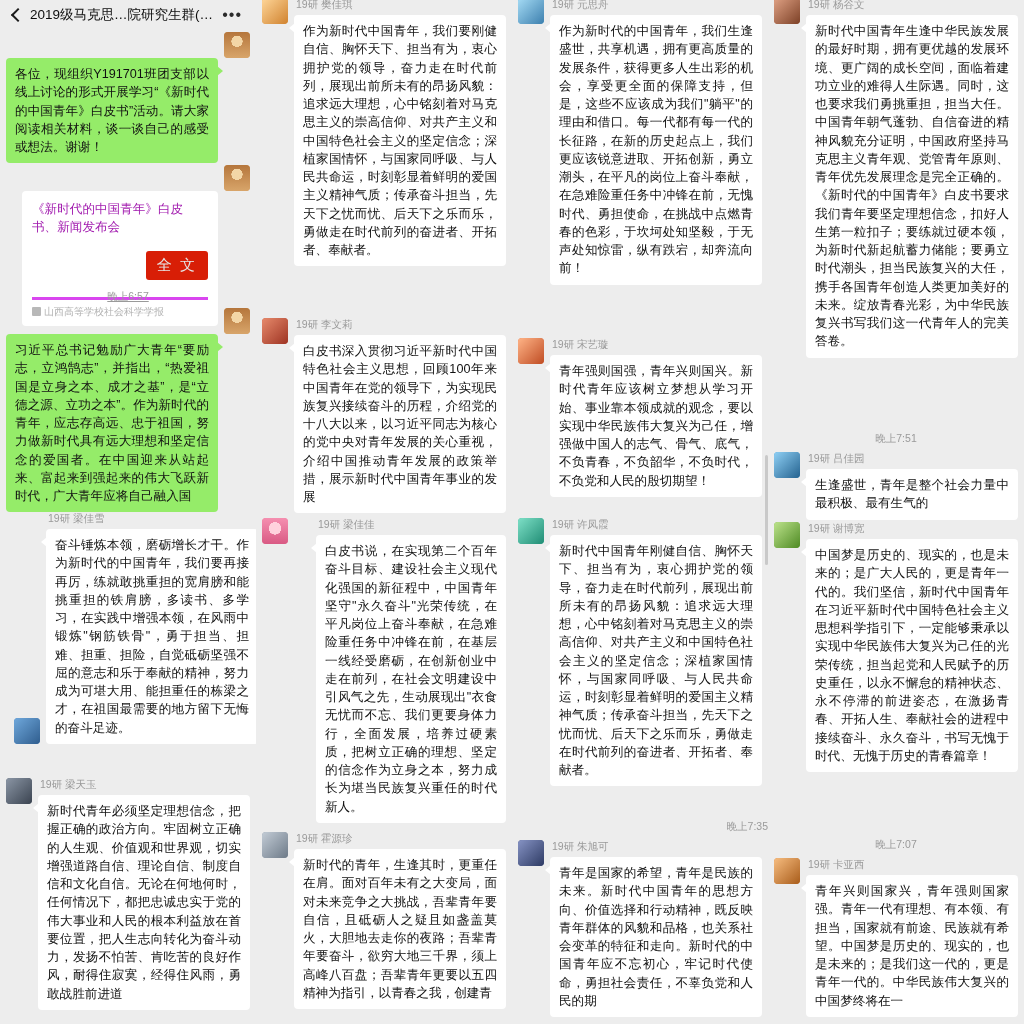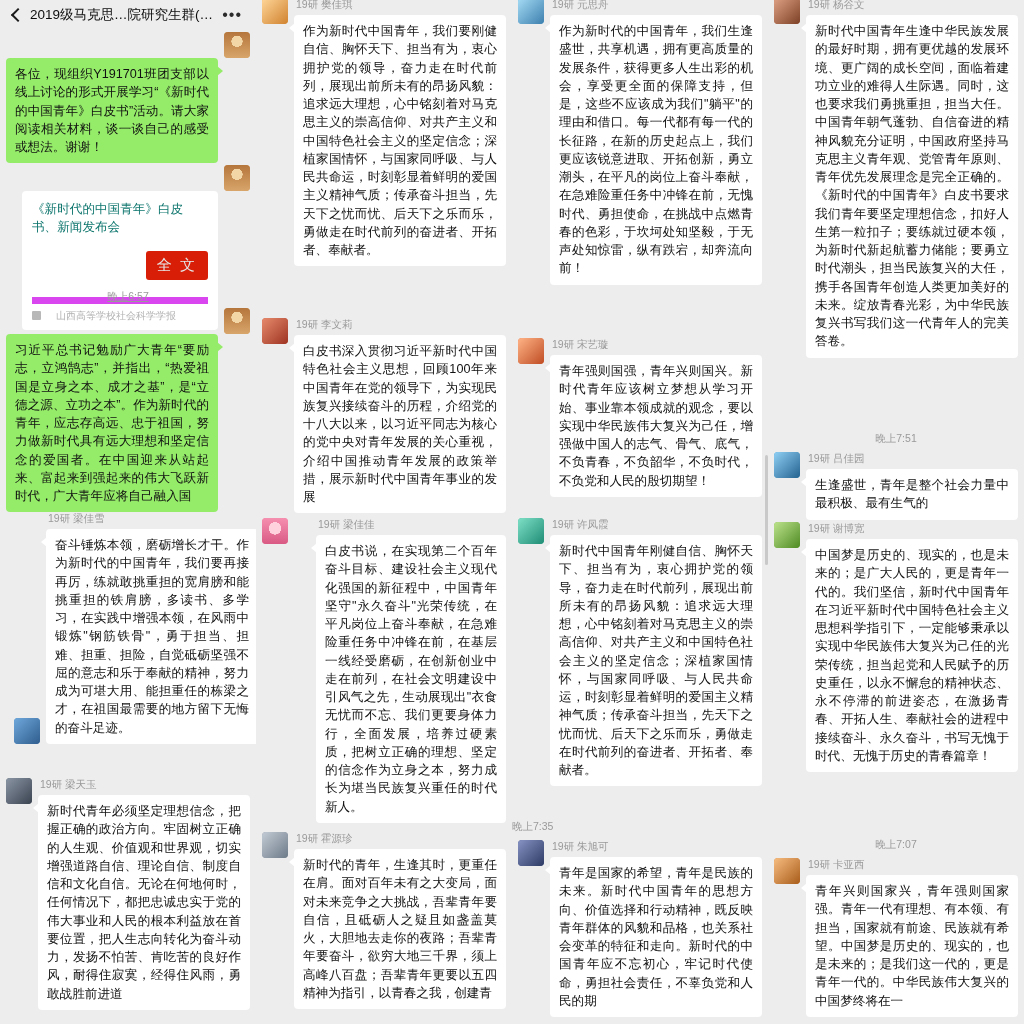--- a/index.html
+++ b/index.html
@@ -126,21 +126,21 @@
   }
   
   .link-card {
     background: #fff;
     border-radius: 4px;
     padding: 9px 10px 7px 10px;
     width: 196px;
   }
   .link-title {
     font-size: 12.6px;
-    color: #0f766e;
+    color: #a21caf;
     line-height: 1.45;
     margin-bottom: 8px;
   }
   .link-thumb {
     position: relative;
     height: 46px;
     background: #fff;
     margin-bottom: 6px;
   }
   .link-thumb .badge {
@@ -152,22 +152,22 @@
     font-weight: 400;
     padding: 5px 11px;
     border-radius: 3px;
     letter-spacing: 2px;
   }
   .link-source {
     font-size: 10px;
     color: #b2b2b2;
     display: flex;
     align-items: center;
-    gap: 15px;
-    border-top: 7px solid #d946ef;
+    gap: 3px;
+    border-top: 3px solid #d946ef;
     padding-top: 5px;
   }
   .link-source .src-icon {
     width: 9px; height: 9px;
     background: #b8b8b8;
     border-radius: 1px;
     display: inline-block;
     flex: none;
   }
   .timestamp {
@@ -329,21 +329,21 @@
     <div class="msg left" style="top:518px; left:6px; width:244px;">
       <div class="avatar" style="background:#3bb39a">
         <div class="av-inner" style="background:linear-gradient(135deg,#7ee0c7,#1f8c74)"></div>
       </div>
       <div class="msg-body">
         <div class="sender">19研 许凤霞</div>
         <div class="bubble">新时代中国青年刚健自信、胸怀天下、担当有为，衷心拥护党的领导，奋力走在时代前列，展现出前所未有的昂扬风貌：追求远大理想，心中铭刻着对马克思主义的崇高信仰、对共产主义和中国特色社会主义的坚定信念；深植家国情怀，与国家同呼吸、与人民共命运，时刻彰显着鲜明的爱国主义精神气质；传承奋斗担当，先天下之忧而忧、后天下之乐而乐，勇做走在时代前列的奋进者、开拓者、奉献者。</div>
       </div>
     </div>
 
-    <div class="timestamp" style="top:820px; left:0; width:256px; text-align:left;">晚上7:35</div>
+    <div class="timestamp" style="top:820px; left:0; width:256px; text-align:right;">晚上7:35</div>
 
     <div class="msg left" style="top:840px; left:6px; width:244px;">
       <div class="avatar" style="background:#4c5b8a">
         <div class="av-inner" style="background:linear-gradient(135deg,#8693c4,#2d3a63)"></div>
       </div>
       <div class="msg-body">
         <div class="sender">19研 朱旭可</div>
         <div class="bubble">青年是国家的希望，青年是民族的未来。新时代中国青年的思想方向、价值选择和行动精神，既反映青年群体的风貌和品格，也关系社会变革的特征和走向。新时代的中国青年应不忘初心，牢记时代使命，勇担社会责任，不辜负党和人民的期</div>
       </div>
     </div>

